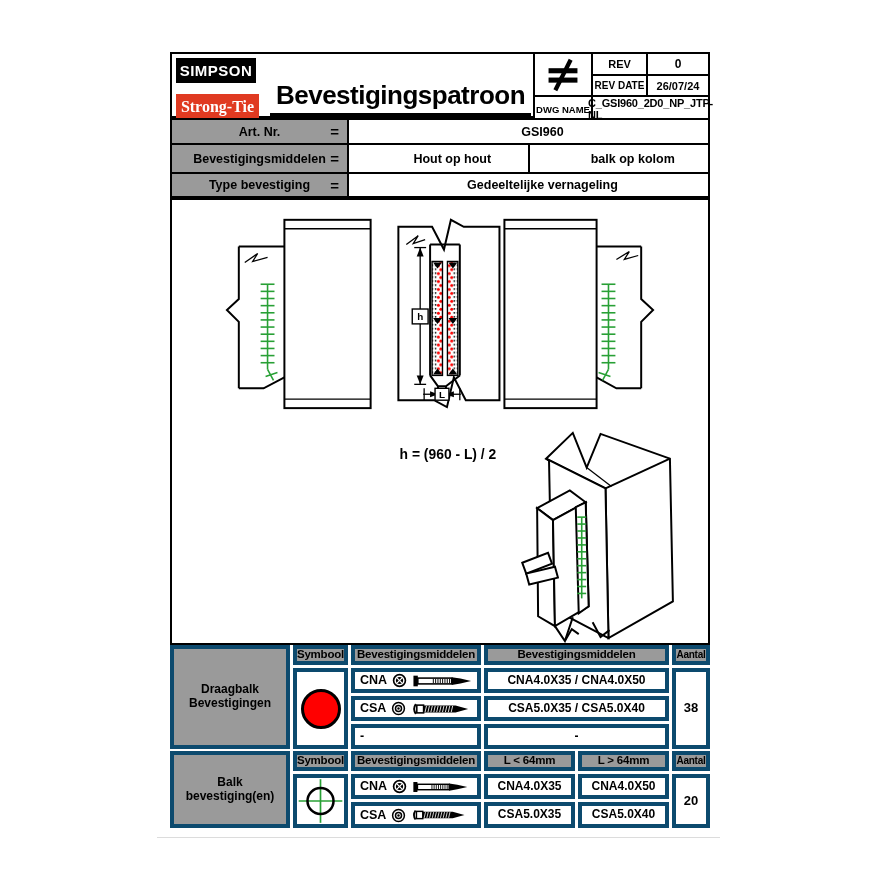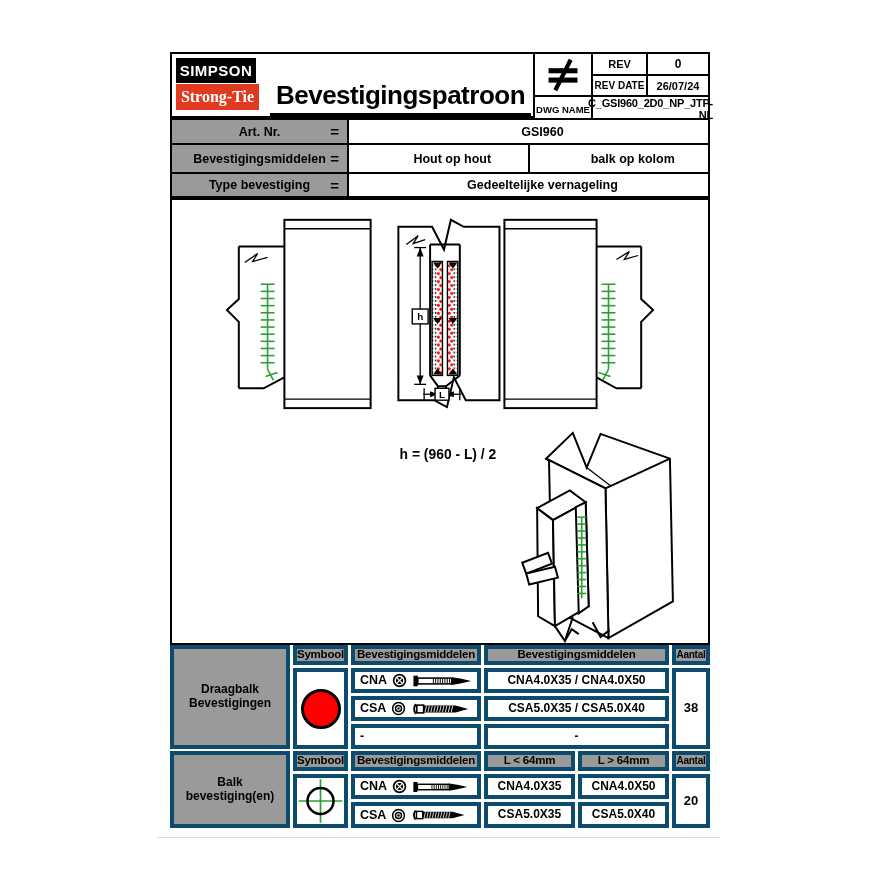--- a/index.html
+++ b/index.html
@@ -3,33 +3,33 @@
 <meta charset="utf-8">
 <style>
   html,body{margin:0;padding:0;background:#fff;}
   body{width:880px;height:880px;position:relative;overflow:hidden;
        font-family:"Liberation Sans","DejaVu Sans",sans-serif;color:#000;}
   .abs{position:absolute;}
   
   #hdr{left:170px;top:52px;width:540px;height:66px;background:#000;padding:2px;
        box-sizing:border-box;display:flex;}
   #hdr-left{flex:1;background:#fff;position:relative;}
-  .logo{position:absolute;left:4px;top:4px;display:flex;flex-direction:column;gap:1px;}
+  .logo{position:absolute;left:4px;top:4px;display:flex;flex-direction:column;gap:11px;}
   .logo-top{width:80px;height:25px;background:#000;color:#fff;display:flex;align-items:center;
             justify-content:center;font-weight:bold;font-size:15px;letter-spacing:.5px;}
   .logo-bot{width:83px;height:26px;background:#e03a21;color:#fff;display:flex;align-items:center;
             justify-content:center;font-weight:bold;font-size:16px;
             font-family:"Liberation Serif","DejaVu Serif",serif;}
   #title-wrap{position:absolute;left:108px;right:12px;top:0;bottom:0;display:flex;
               align-items:flex-end;justify-content:center;}
   #title-wrap span{font-size:26px;font-weight:bold;border-bottom:3px solid #000;
                    padding:0 6px 2px 6px;letter-spacing:-0.5px;}
   #rev-grid{width:173px;margin-left:2px;display:grid;background:#000;gap:2px;
             grid-template-columns:56px 53px 1fr;grid-template-rows:20px 19px 1fr;}
-  .hc{background:#fff;display:flex;align-items:center;justify-content:center;font-weight:bold;text-align:right;}
+  .hc{background:#fff;display:flex;align-items:center;justify-content:center;font-weight:bold;}
   
   #info{left:170px;top:118px;width:540px;height:80px;background:#000;padding:2px;
         box-sizing:border-box;display:grid;gap:2px;
         grid-template-columns:175px 1fr 1fr;grid-template-rows:23px 27px 1fr;}
   .info-lbl{background:#9a9a9a;position:relative;display:flex;align-items:center;
             justify-content:center;font-weight:bold;font-size:12.5px;}
   .info-lbl .eq{position:absolute;right:8px;font-size:15px;}
   .info-val{background:#fff;display:flex;align-items:center;justify-content:center;
             font-weight:bold;font-size:12.5px;padding-left:28px;}
   

